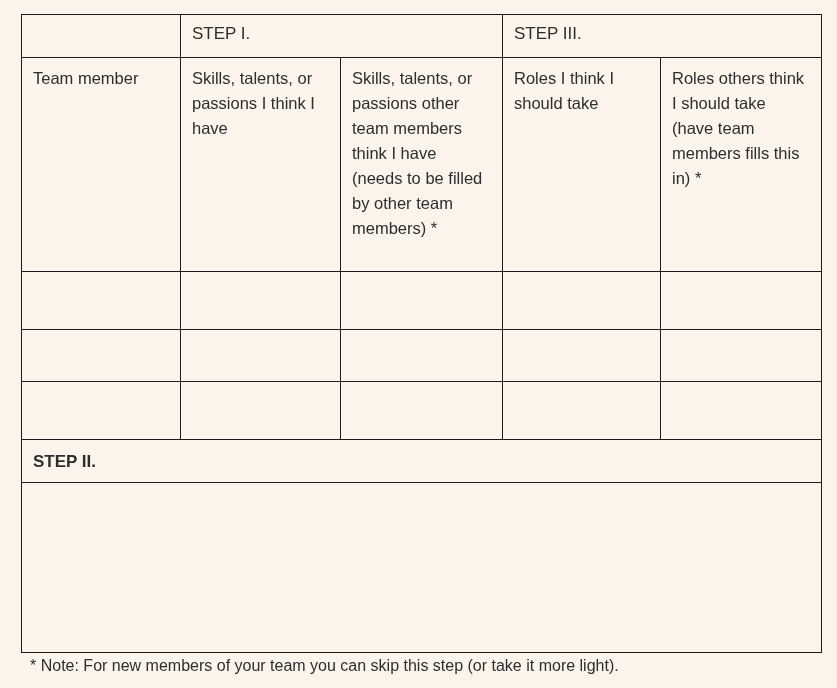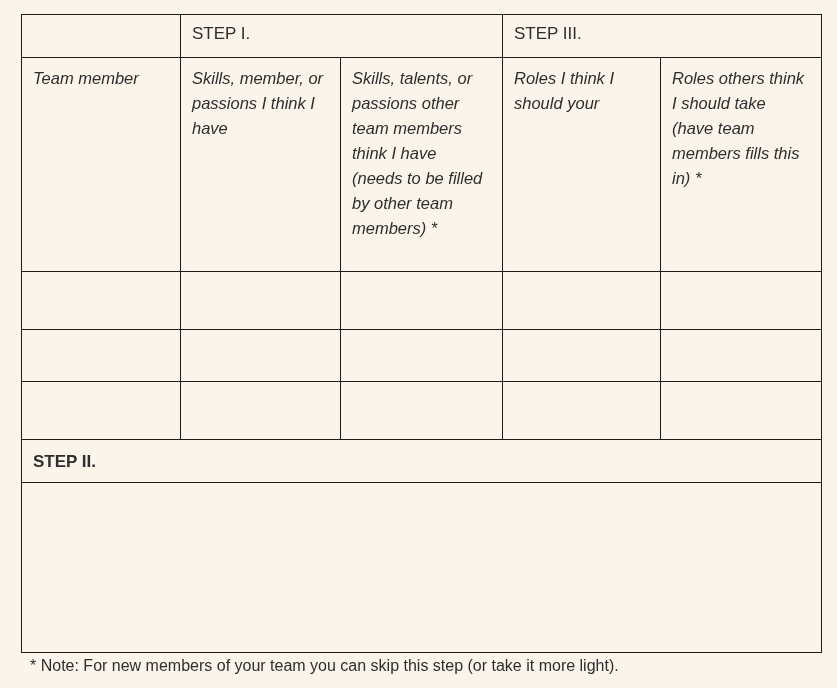--- a/index.html
+++ b/index.html
@@ -39,21 +39,21 @@
       vertical-align: top;
       overflow: hidden;
     }
     tr.r-step td {
       height: 43px;
       vertical-align: middle;
       font-size: 17px;
       padding-top: 2px;
       padding-bottom: 8px;
     }
-    tr.r-headers td { height: 214px; font-style: italic; }
+    tr.r-headers td { height: 214px; }
     tr.r-empty td { height: 55px; }
     tr.r-empty.tall td { height: 58px; }
     tr.r-empty.short td { height: 52px; }
     tr.r-step2 td {
       height: 43px;
       vertical-align: middle;
       font-size: 17px;
       padding-top: 2px;
       padding-bottom: 2px;
       font-weight: bold;
@@ -86,23 +86,23 @@
 
     <tbody>
         <tr class="r-step">
       <td></td>
       <td colspan="2">STEP I.</td>
       <td colspan="2">STEP III.</td>
     </tr>
 
     <tr class="r-headers">
       <td>Team member</td>
-      <td>Skills, member, or passions I think I have</td>
+      <td>Skills, talents, or passions I think I have</td>
       <td>Skills, talents, or passions other team members think I have (needs to be filled by other team members) *</td>
-      <td>Roles I think I should your</td>
+      <td>Roles I think I should take</td>
       <td>Roles others think I should take (have team members fills this in) *</td>
     </tr>
 
     <tr class="r-empty tall">
       <td></td>
       <td></td>
       <td></td>
       <td></td>
       <td></td>
     </tr>

